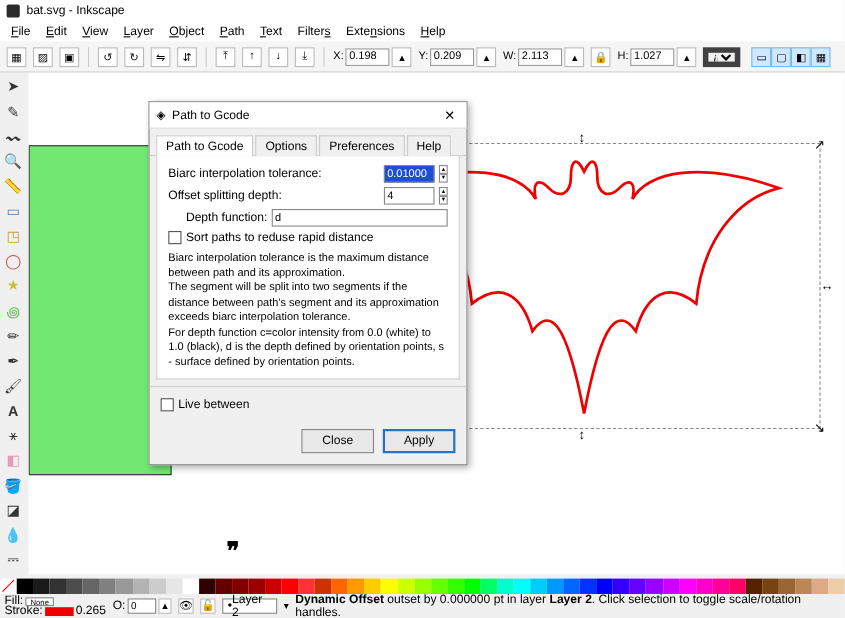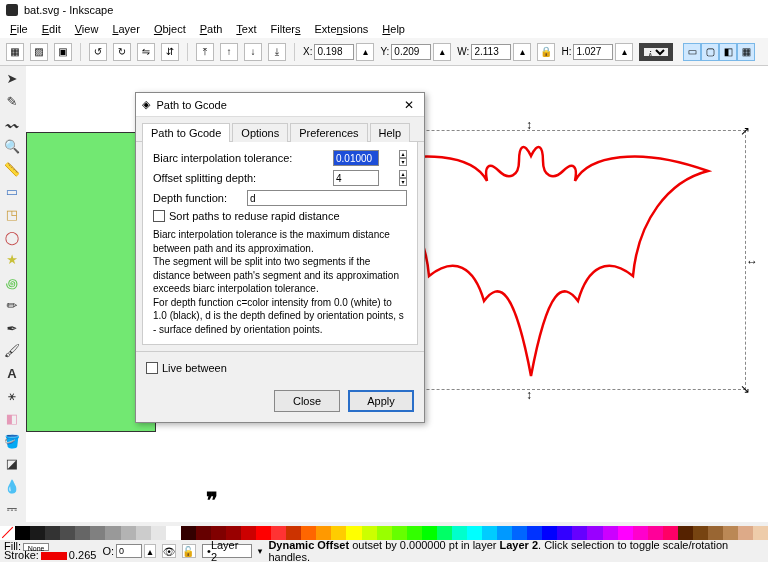--- a/index.html
+++ b/index.html
@@ -29,21 +29,21 @@
 .h-ml{left:-11px;top:50%;margin-top:-5px;}.h-mr{right:-11px;top:50%;margin-top:-5px;}
 .bat{position:absolute;left:298px;top:70px;width:415px;height:250px;}
 .quote{position:absolute;left:180px;bottom:8px;font-size:22px;font-weight:bold;}
 .dialog{position:absolute;left:135px;top:92px;width:290px;background:#f0f0f0;border:1px solid #888;box-shadow:2px 2px 6px rgba(0,0,0,.3);}
 .dlg-title{height:24px;display:flex;align-items:center;padding:0 6px;gap:6px;background:#fff;border-bottom:1px solid #ddd;}
 .dlg-title .x{margin-left:auto;width:18px;height:18px;display:flex;align-items:center;justify-content:center;font-size:12px;}
 .dlg-tabs{display:flex;border-bottom:1px solid #ccc;padding:6px 6px 0;gap:0;}
 .dlg-tabs .tab{padding:3px 8px;border:1px solid #ccc;border-bottom:none;background:#f0f0f0;margin-right:2px;margin-bottom:-1px;}
 .dlg-tabs .tab.active{background:#fff;}
 .dlg-body{padding:8px 10px;background:#fff;margin:0 6px 6px;border:1px solid #ccc;border-top:none;}
-.frow{display:flex;align-items:center;margin-bottom:4px;gap:20px;}
+.frow{display:flex;align-items:center;margin-bottom:4px;gap:4px;}
 .frow label{flex:1;}
 .frow input[type=text]{width:46px;height:16px;border:1px solid #888;padding:0 2px;font-size:10px;}
 .frow select{width:120px;height:18px;border:1px solid #888;font-size:10px;}
 .frow .spin{width:8px;display:flex;flex-direction:column;}
 .frow .spin div{height:8px;border:1px solid #888;font-size:6px;line-height:6px;text-align:center;}
 .frow.full input{flex:1;width:auto;}
 .chk{display:flex;align-items:center;gap:4px;margin:4px 0;}
 .chk .box{width:12px;height:12px;border:1px solid #555;background:#fff;}
 .desc{margin-top:6px;font-size:10px;line-height:1.35;}
 .dlg-foot{padding:6px 10px;border-top:1px solid #ccc;}
@@ -195,21 +195,21 @@
     </div>
     <div class="frow">
       <label>Offset splitting depth:</label>
       <input type="text" value="4" style="">
       <div class="spin">
           <div>▴</div>
           <div>▾</div>
         </div>
     </div>
     <div class="frow full">
-      <label style="flex:0 0 auto;">Depth function:</label>
+      <label style="flex:0 0 auto;margin-left:16px;">Depth function:</label>
       <input type="text" value="d" style="">
     </div>
     <div class="chk">
       <div class="box"></div>
       <span>Sort paths to reduse rapid distance</span>
     </div>
     <div class="desc" style="white-space:pre-line;">Biarc interpolation tolerance is the maximum distance between path and its approximation.
 The segment will be split into two segments if the distance between path's segment and its approximation exceeds biarc interpolation tolerance.
 For depth function c=color intensity from 0.0 (white) to 1.0 (black), d is the depth defined by orientation points, s - surface defined by orientation points.</div>
   </div>

